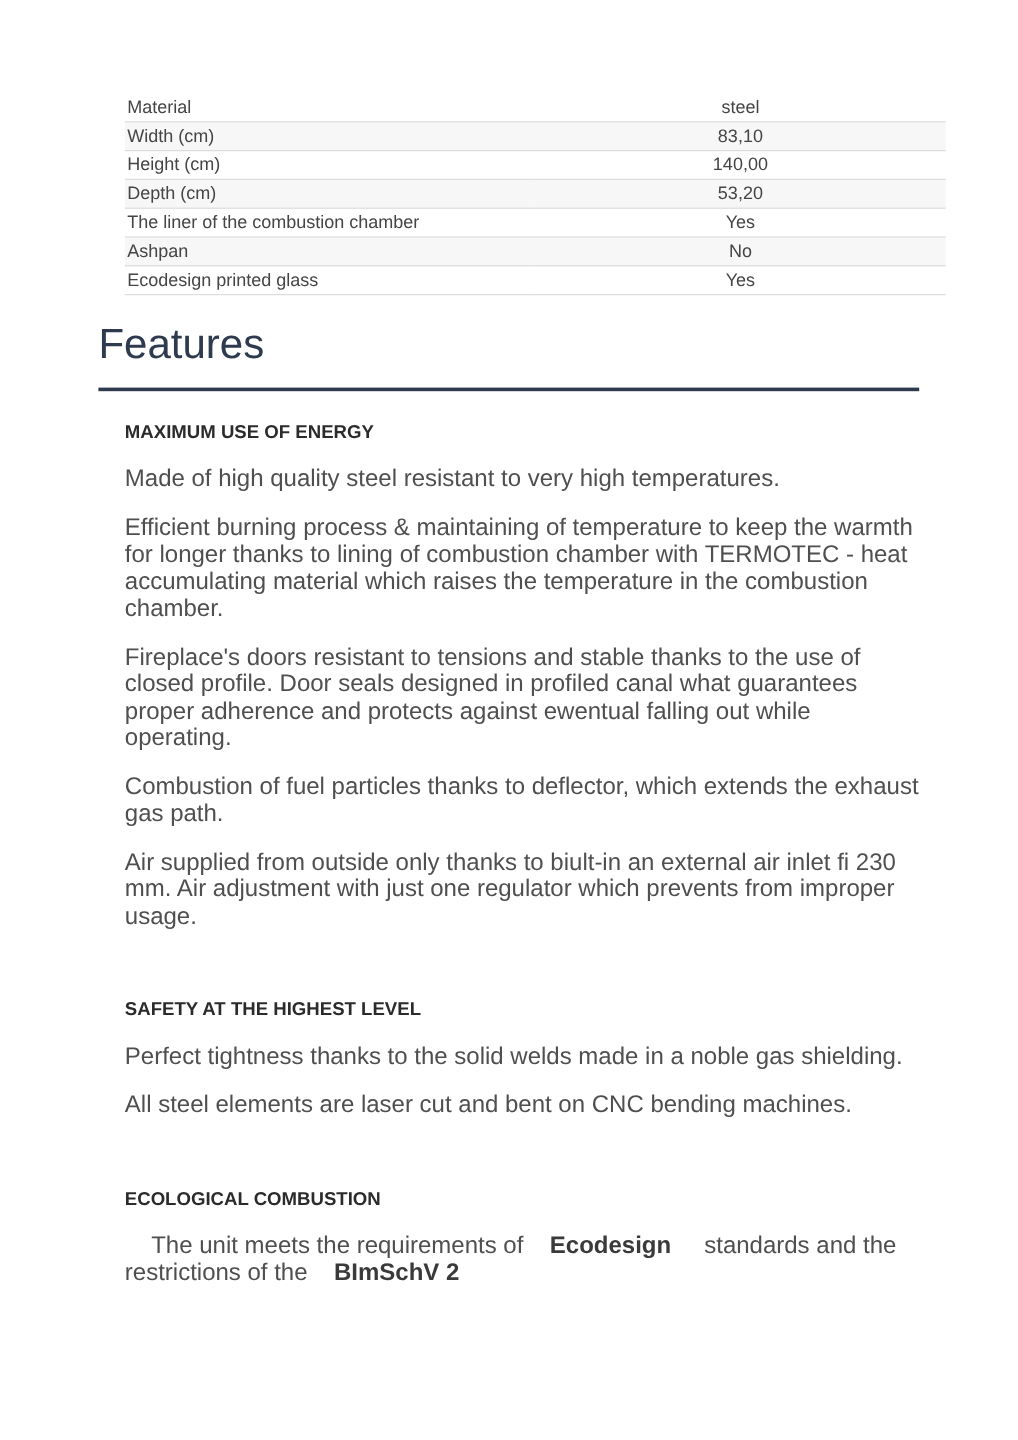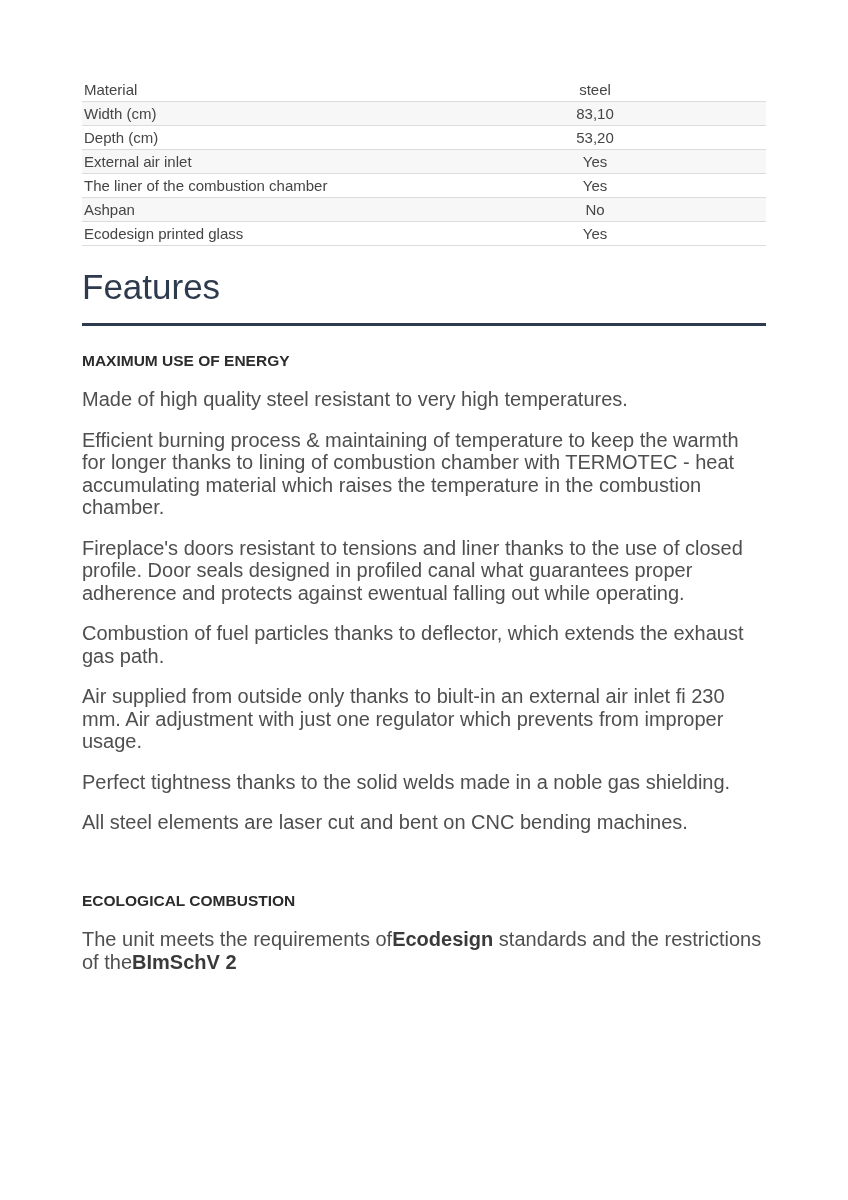--- a/index.html
+++ b/index.html
@@ -4,21 +4,21 @@
 <style>
   :root{
     --accent:#2e3a4e;
     --body-text:#4f4f4f;
     --heading-text:#2b2b2b;
     --table-text:#454545;
     --stripe:#f7f7f7;
     --border:#dcdcdc;
     --page-bg:#ffffff;
   }
-  *{box-sizing:border-box;}
+  *{box-sizing:border-box;margin-left:22px;}
   html,body{margin:0;padding:0;}
   body{
     width:848px;
     height:1200px;
     background:var(--page-bg);
     font-family:"Liberation Sans","DejaVu Sans",sans-serif;
     -webkit-font-smoothing:antialiased;
   }
   .content{
     width:684px;
@@ -91,26 +91,26 @@
     <tbody>
       <tr>
         <td class="spec-label">Material</td>
         <td class="spec-value">steel</td>
       </tr>
       <tr>
         <td class="spec-label">Width (cm)</td>
         <td class="spec-value">83,10</td>
       </tr>
       <tr>
+        <td class="spec-label">Height (cm)</td>
+        <td class="spec-value">140,00</td>
+      </tr>
+      <tr>
         <td class="spec-label">Depth (cm)</td>
         <td class="spec-value">53,20</td>
-      </tr>
-      <tr>
-        <td class="spec-label">External air inlet</td>
-        <td class="spec-value">Yes</td>
       </tr>
       <tr>
         <td class="spec-label">The liner of the combustion chamber</td>
         <td class="spec-value">Yes</td>
       </tr>
       <tr>
         <td class="spec-label">Ashpan</td>
         <td class="spec-value">No</td>
       </tr>
       <tr>
@@ -120,26 +120,27 @@
     </tbody>
   </table>
 
   <h1 class="features-title">Features</h1>
   <hr class="title-rule">
 
   <section>
     <h3 class="section-heading">MAXIMUM USE OF ENERGY</h3>
     <p class="body-p">Made of high quality steel resistant to very high temperatures.</p>
     <p class="body-p">Efficient burning process &amp; maintaining of temperature to keep the warmth for longer thanks to lining of combustion chamber with TERMOTEC - heat accumulating material which raises the temperature in the combustion chamber.</p>
-    <p class="body-p">Fireplace's doors resistant to tensions and liner thanks to the use of closed profile. Door seals designed in profiled canal what guarantees proper adherence and protects against ewentual falling out while operating.</p>
+    <p class="body-p">Fireplace's doors resistant to tensions and stable thanks to the use of closed profile. Door seals designed in profiled canal what guarantees proper adherence and protects against ewentual falling out while operating.</p>
     <p class="body-p">Combustion of fuel particles thanks to deflector, which extends the exhaust gas path.</p>
     <p class="body-p">Air supplied from outside only thanks to biult-in an external air inlet fi 230 mm. Air adjustment with just one regulator which prevents from improper usage.</p>
   </section>
 
   <section class="gapped">
+    <h3 class="section-heading">SAFETY AT THE HIGHEST LEVEL</h3>
     <p class="body-p">Perfect tightness thanks to the solid welds made in a noble gas shielding.</p>
     <p class="body-p">All steel elements are laser cut and bent on CNC bending machines.</p>
   </section>
 
   <section class="gapped">
     <h3 class="section-heading">ECOLOGICAL COMBUSTION</h3>
     <p class="body-p"><span>The unit meets the requirements of</span><span class="bold-run">Ecodesign</span><span> standards and the restrictions of the</span><span class="bold-run">BImSchV 2</span></p>
   </section>
 
 </div>

